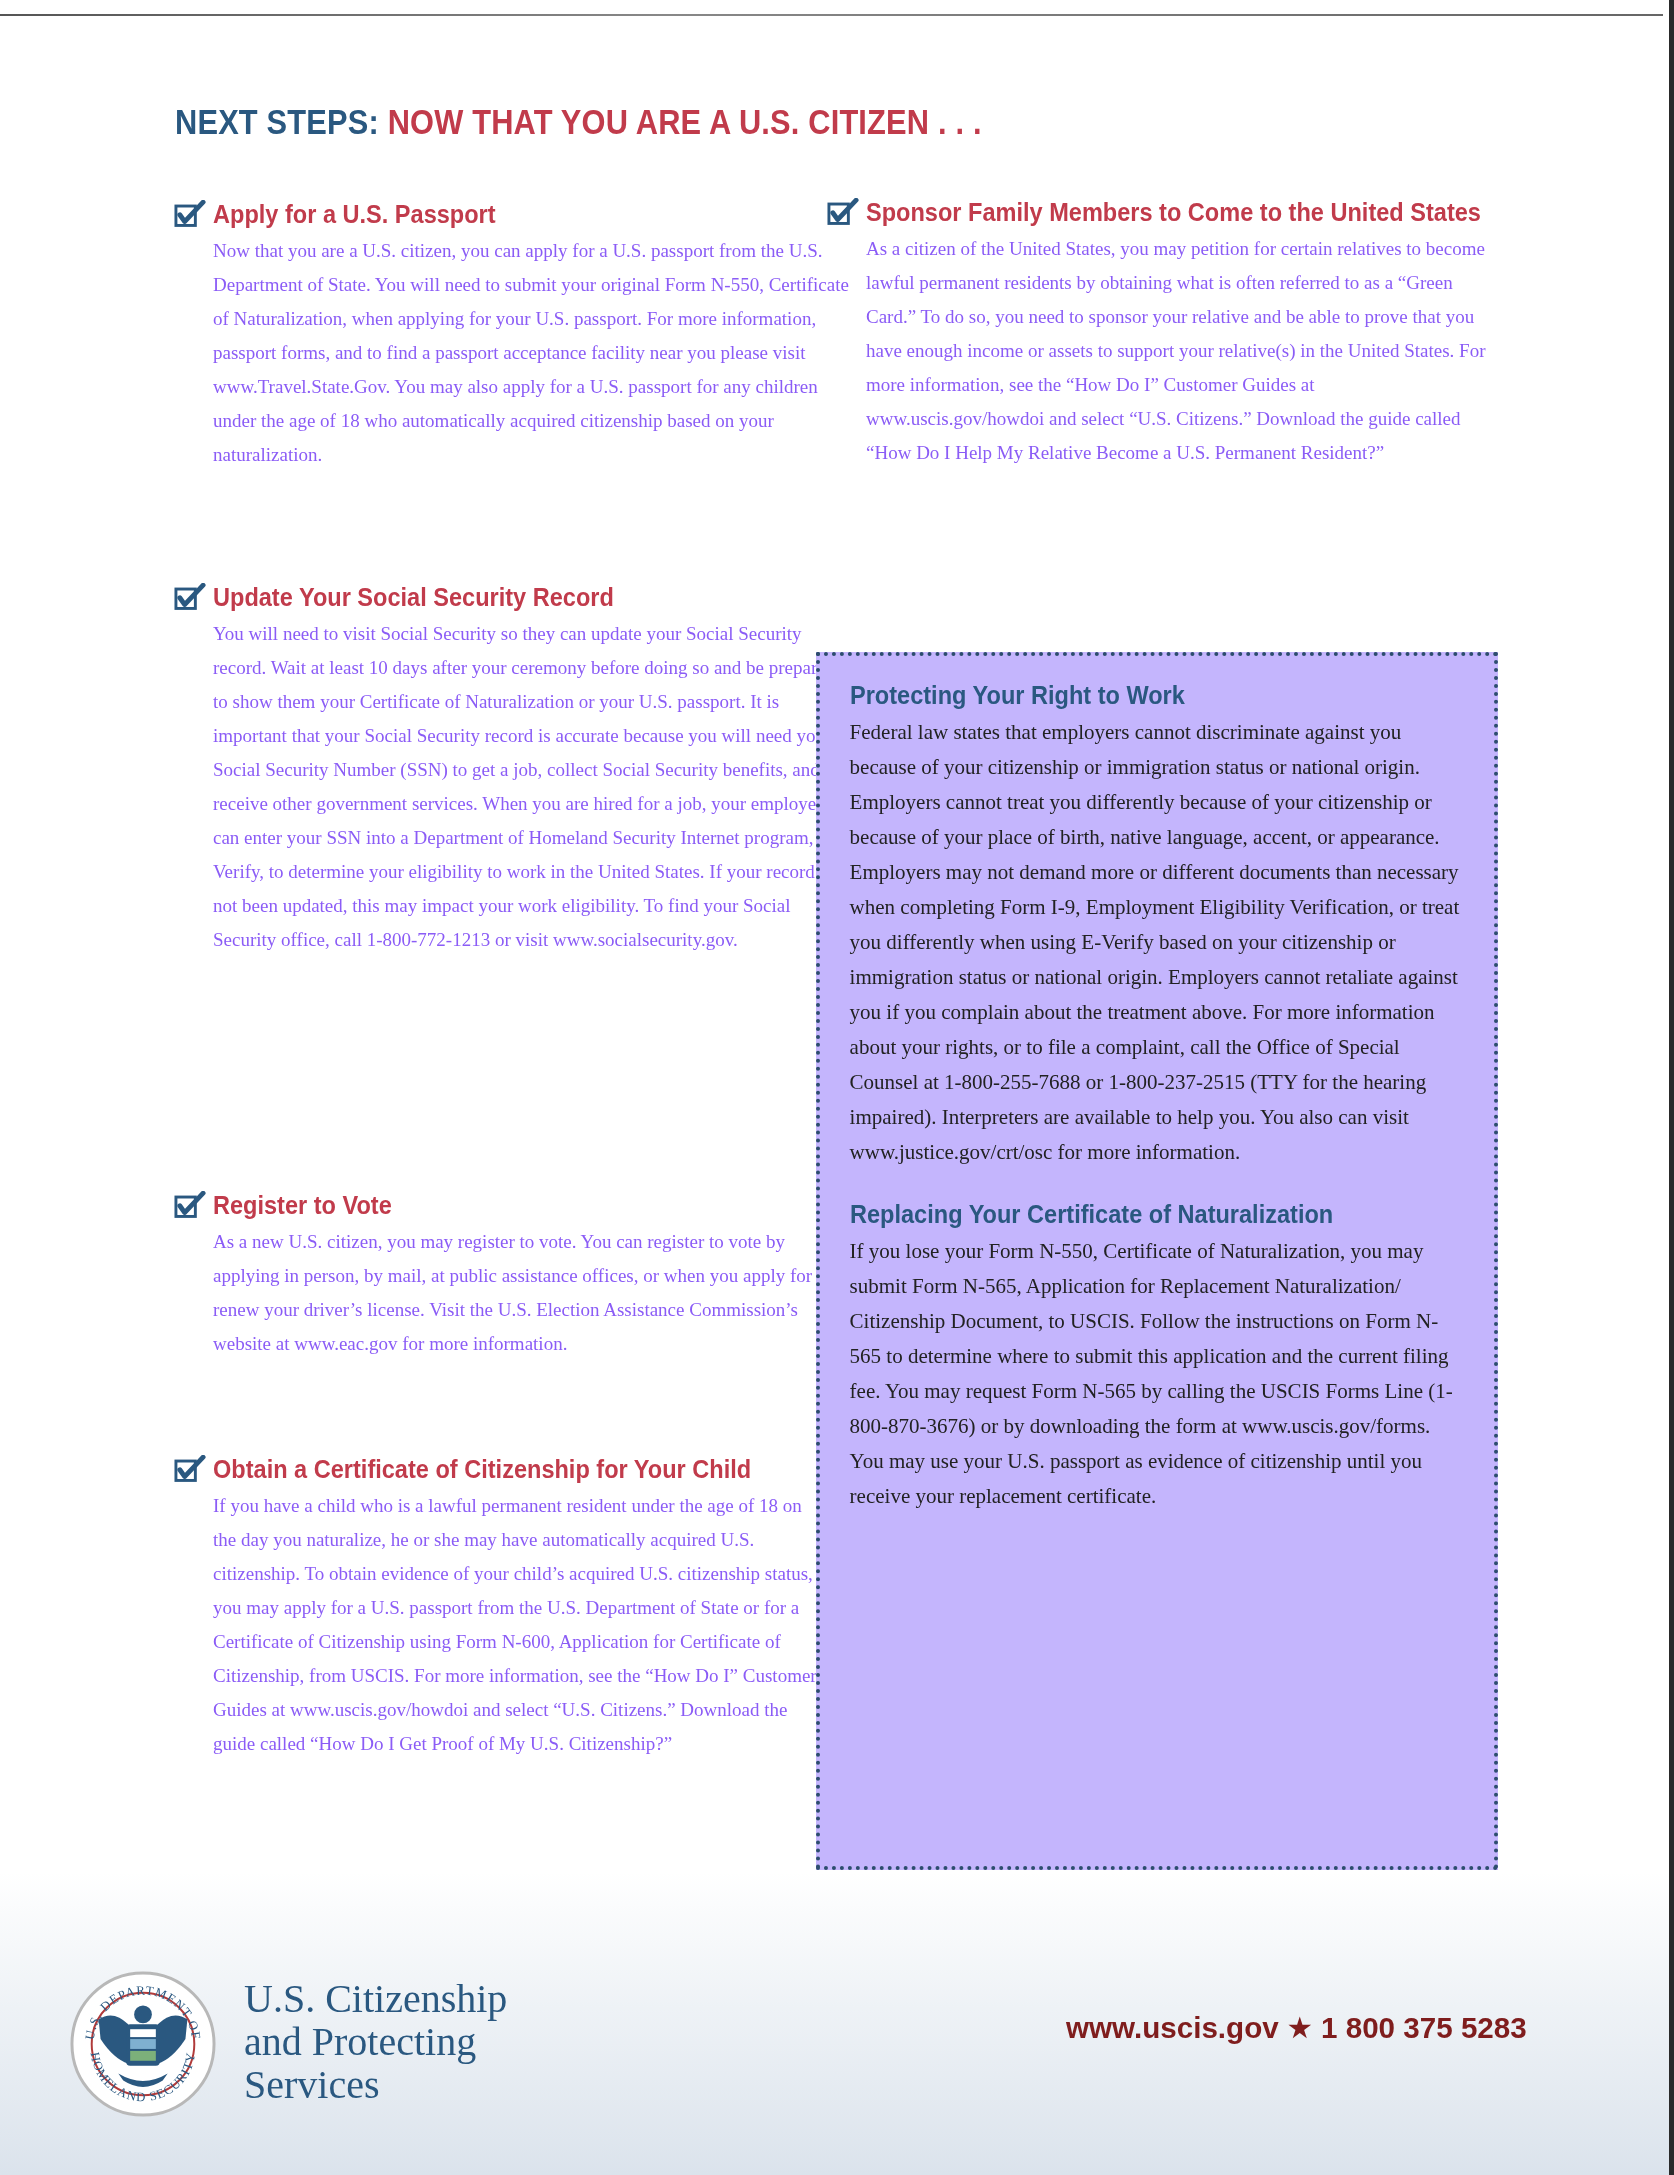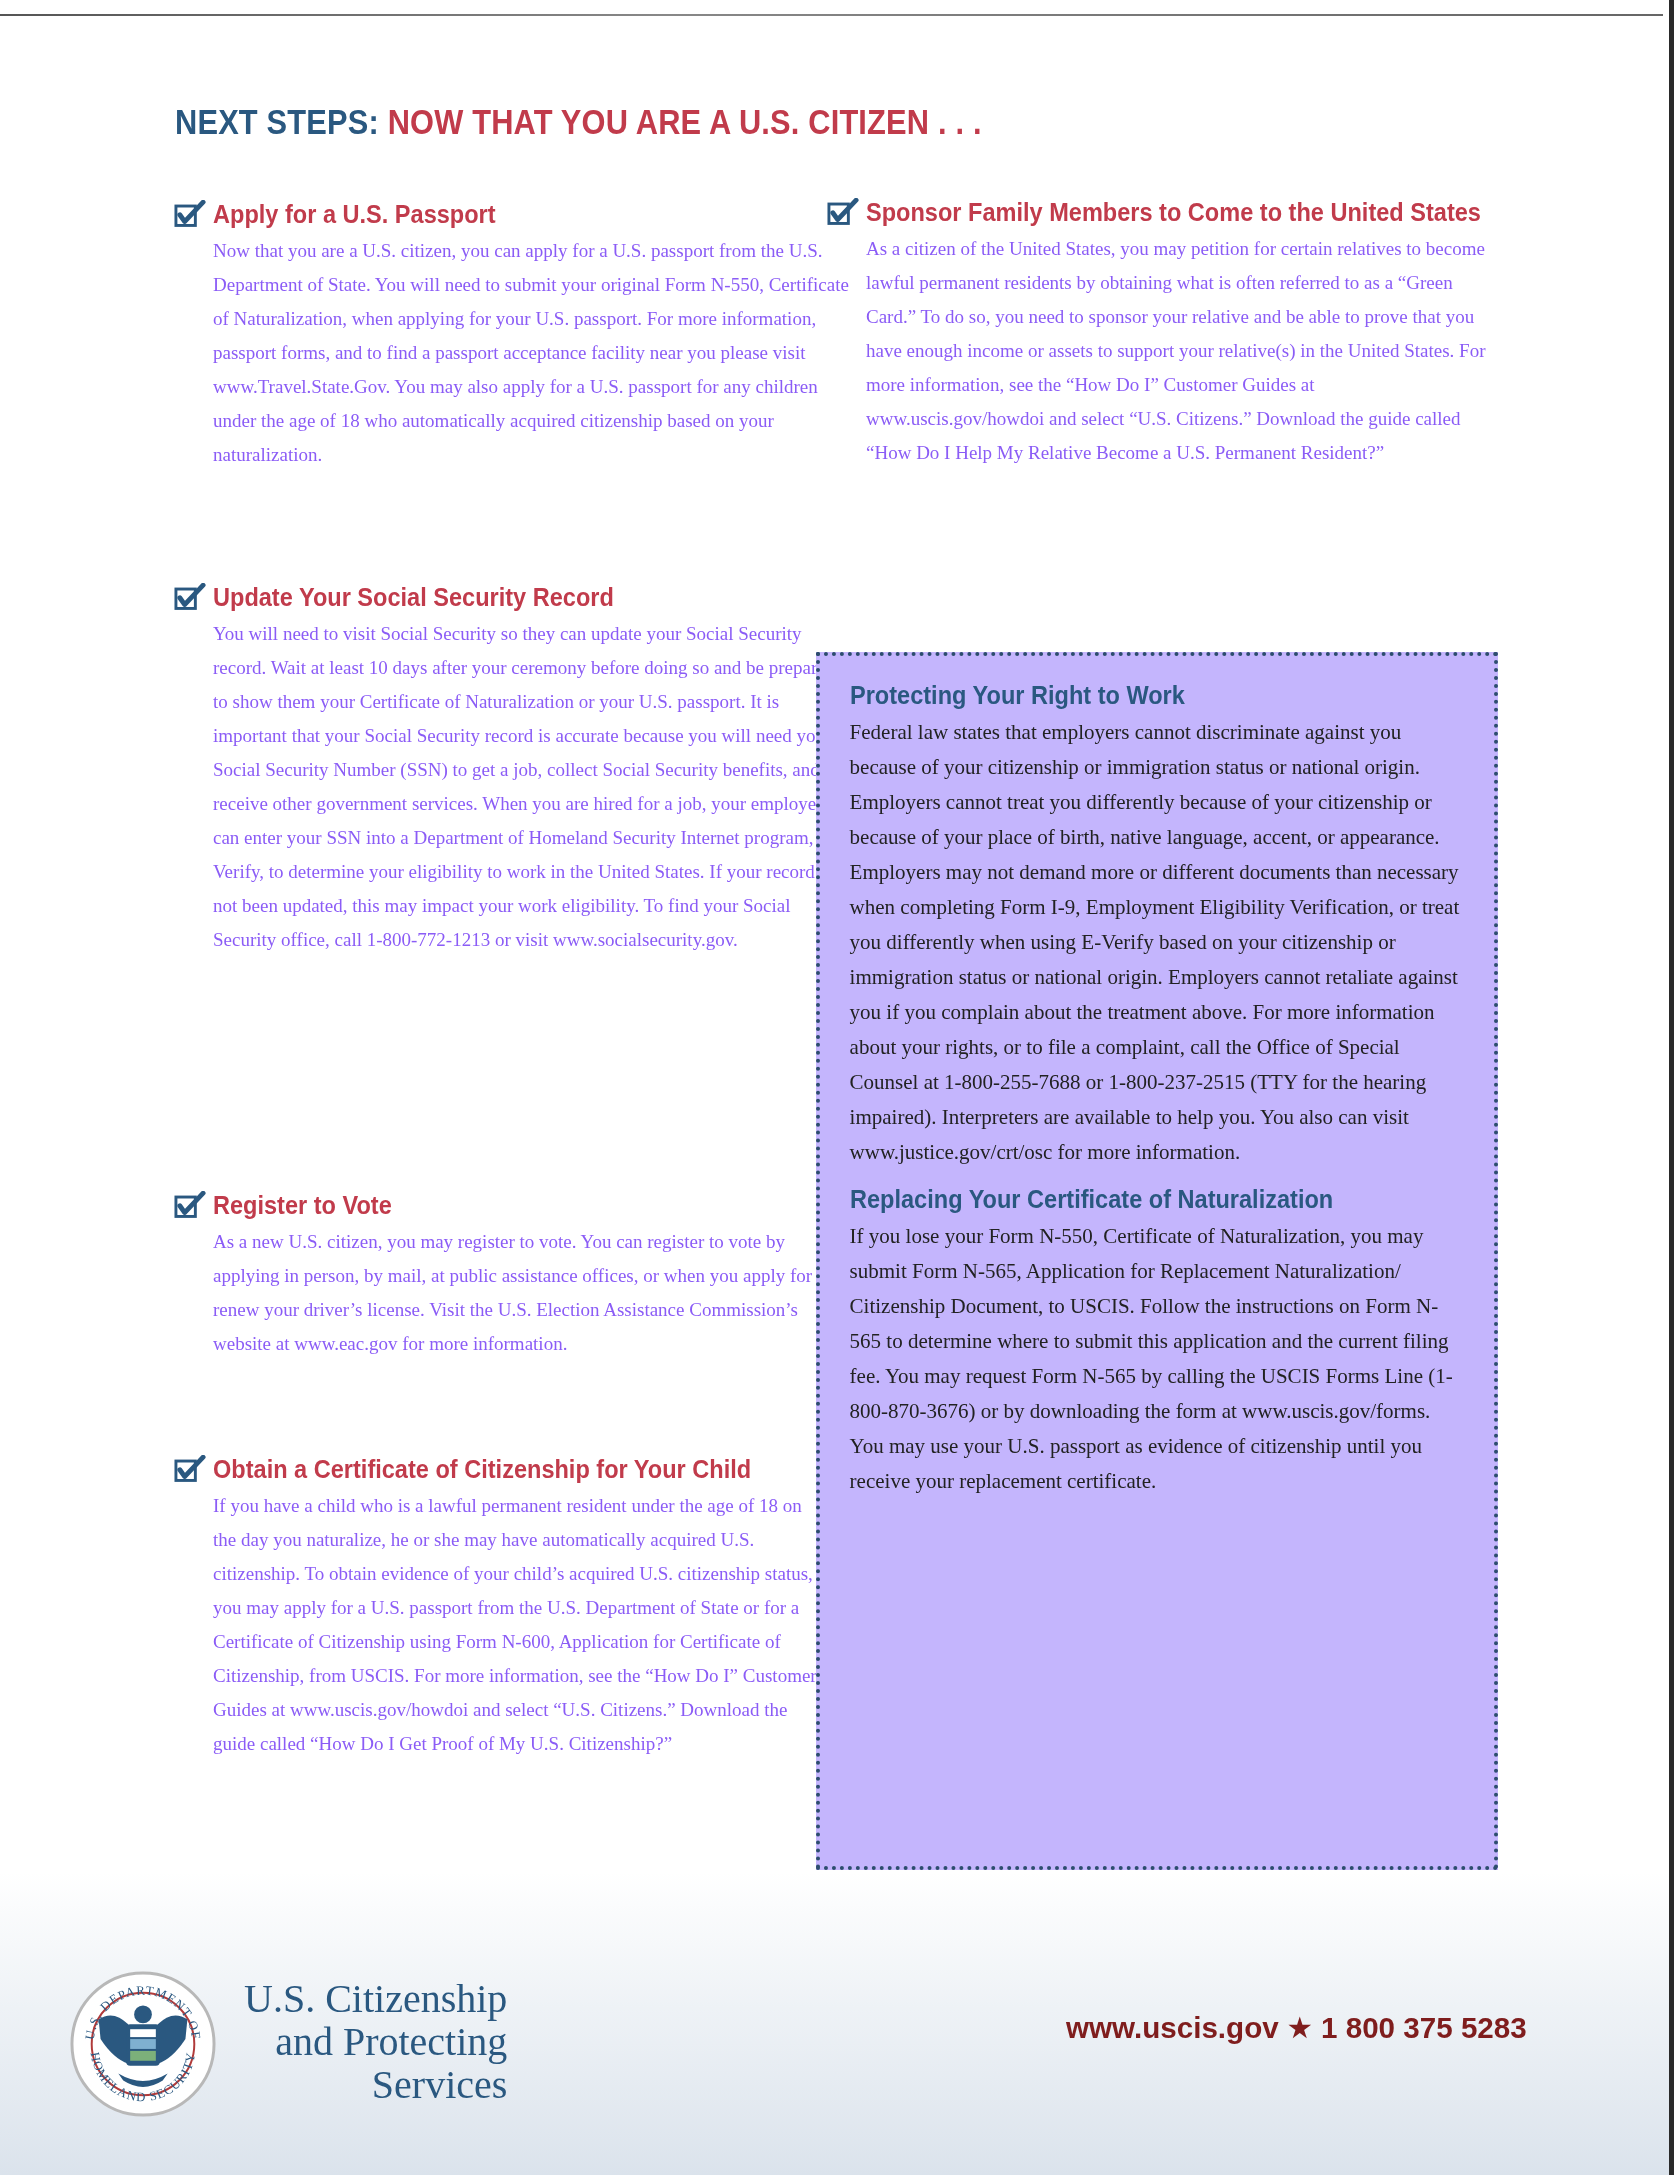--- a/index.html
+++ b/index.html
@@ -56,27 +56,27 @@
     }
     .box-inner { position: absolute; left: 29.6px; top: 21.7px; width: 611px; }
     .box-heading {
       font-family: "Liberation Sans", "DejaVu Sans", sans-serif;
       font-weight: bold; font-size: 25.6px; line-height: 35px; color: #2a5880;
       margin: 0; transform: scaleX(0.92); transform-origin: left center; width: 110%;
     }
     .box-body {
       font-size: 21px; line-height: 35px; color: #222; margin: 2px 0 0 0;
     }
-    .box-section + .box-section { margin-top: 12px; }
+    .box-section + .box-section { margin-top: 27px; }
 
     .logo-seal { position: absolute; left: 69px; top: 1970px; width: 148px; height: 148px; }
     .agency-name {
       position: absolute; left: 244px; top: 1977px;
       font-family: "Liberation Serif", "DejaVu Serif", serif;
-      font-size: 40px; line-height: 43px; color: #2a5880; text-align: right;
+      font-size: 40px; line-height: 43px; color: #2a5880;
     }
     .agency-name div { white-space: nowrap; }
     .contact-line {
       position: absolute; left: 1066px; top: 2011px;
       font-family: "Liberation Sans", "DejaVu Sans", sans-serif;
       font-weight: bold; font-size: 29.6px; color: #7f1d1d; white-space: nowrap;
     }
     .star { margin: 0 7.9px; }
   </style>
 </head>

